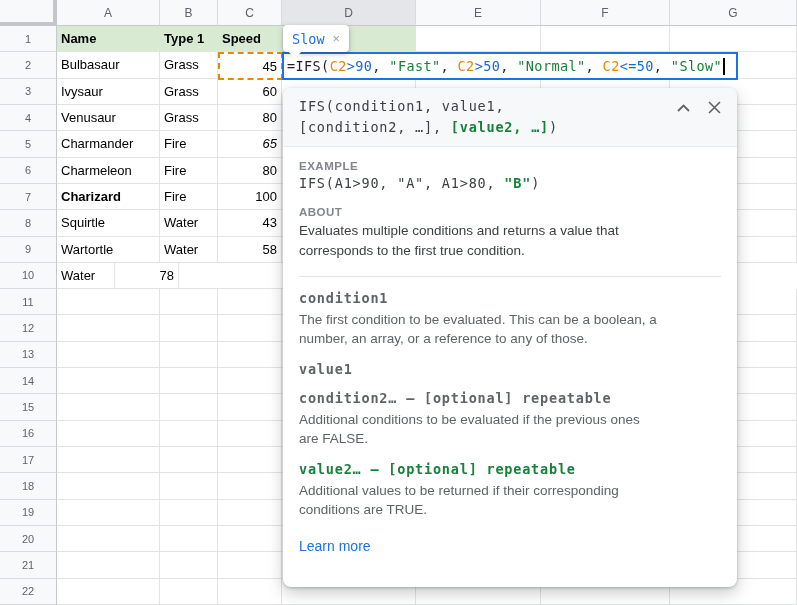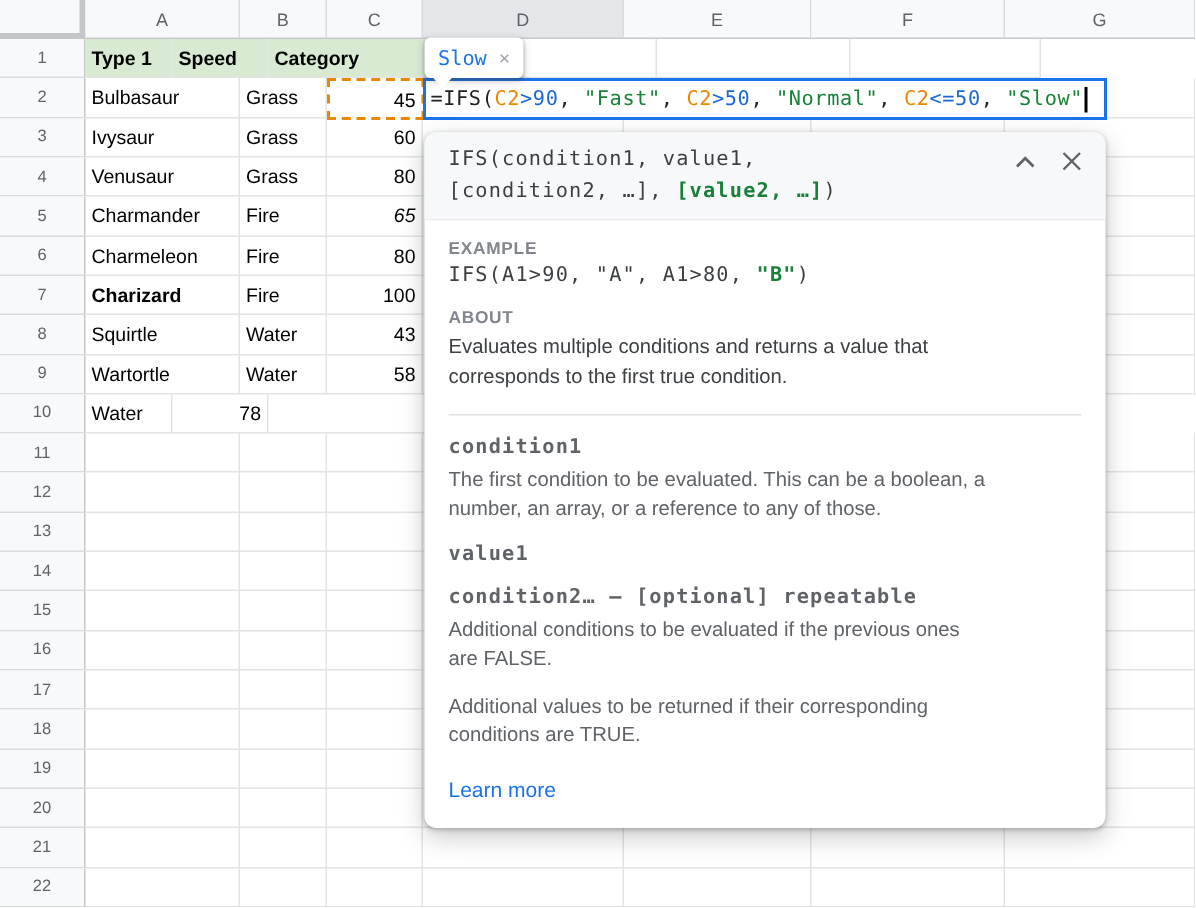--- a/index.html
+++ b/index.html
@@ -70,21 +70,21 @@
   }
   .popup-header {
     background:#f7f8f9; border-bottom:1px solid #e8eaed; border-radius:8px 8px 0 0;
     padding:8px 72px 8px 16px; position:relative;
     font-family:"DejaVu Sans Mono", monospace; font-size:13.5px; letter-spacing:0.8px;
     color:#3c4043; line-height:21px;
   }
   .sig-green { color:var(--str); font-weight:bold; }
   .popup-icons { position:absolute; top:13px; right:16px; display:flex; gap:18px; align-items:center; }
   .popup-icons svg { display:block; cursor:pointer; }
-  .popup-body { padding:13px 16px 16px; }
+  .popup-body { padding:13px 16px 32px; }
   .section-label { color:#80868b; font-size:11.5px; font-weight:bold; letter-spacing:0.5px; }
   .code-line {
     font-family:"DejaVu Sans Mono", monospace; font-size:13.5px; letter-spacing:0.8px;
     color:#3c4043; margin-top:3px;
   }
   .code-green { color:var(--str); font-weight:bold; }
   .about-block { margin-top:15px; }
   .about-text { color:#3c4043; font-size:13.5px; line-height:20px; margin-top:3px; max-width:362px; }
   .divider { border:none; border-top:1px solid #e0e3e6; margin:15px 0 3px; }
   .param { margin-top:13px; }
@@ -97,20 +97,21 @@
   .learn-more { color:var(--link); font-size:14px; margin-top:19px; display:inline-block; cursor:pointer; text-decoration:none; }
 </style>
 </head>
 <body>
 
 <div class="stage">
 
   <div class="grid" id="grid-rows">
       <div class="g-row" style="height: 26.318px;">
         <div class="row-h">1</div>
+        <div class="g-cell hdr" style="width: 103px;">Name</div>
         <div class="g-cell hdr" style="width: 58px;">Type 1</div>
         <div class="g-cell hdr" style="width: 64px;">Speed</div>
         <div class="g-cell hdr" style="width: 134px;">Category</div>
         <div class="g-cell" style="width: 125px;"></div>
         <div class="g-cell" style="width: 129px;"></div>
         <div class="g-cell" style="width: 127px;"></div>
       </div>
       <div class="g-row" style="height: 26.318px;">
         <div class="row-h">2</div>
         <div class="g-cell" style="width: 103px;">Bulbasaur</div>
@@ -375,20 +376,21 @@
             <div class="param-desc">The first condition to be evaluated. This can be a boolean, a number, an array, or a reference to any of those.</div>
           </div>
           <div class="param">
             <div class="param-name">value1</div>
           </div>
           <div class="param">
             <div class="param-name">condition2… – [optional] repeatable</div>
             <div class="param-desc">Additional conditions to be evaluated if the previous ones are FALSE.</div>
           </div>
           <div class="param">
+            <div class="param-name green">value2… – [optional] repeatable</div>
             <div class="param-desc">Additional values to be returned if their corresponding conditions are TRUE.</div>
           </div>
         </div>
       <a class="learn-more">Learn more</a>
     </div>
   </div>
 
 </div>
 
 </body></html>

